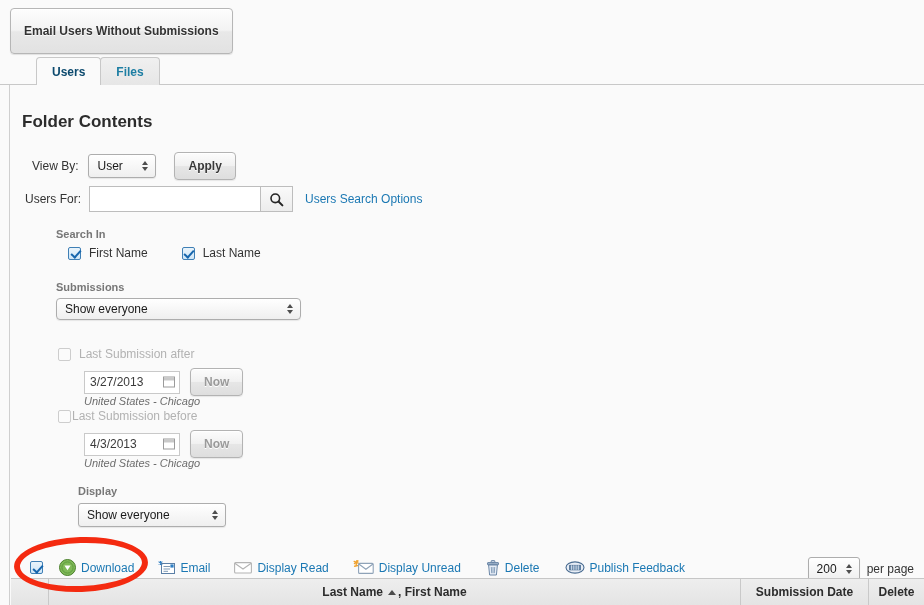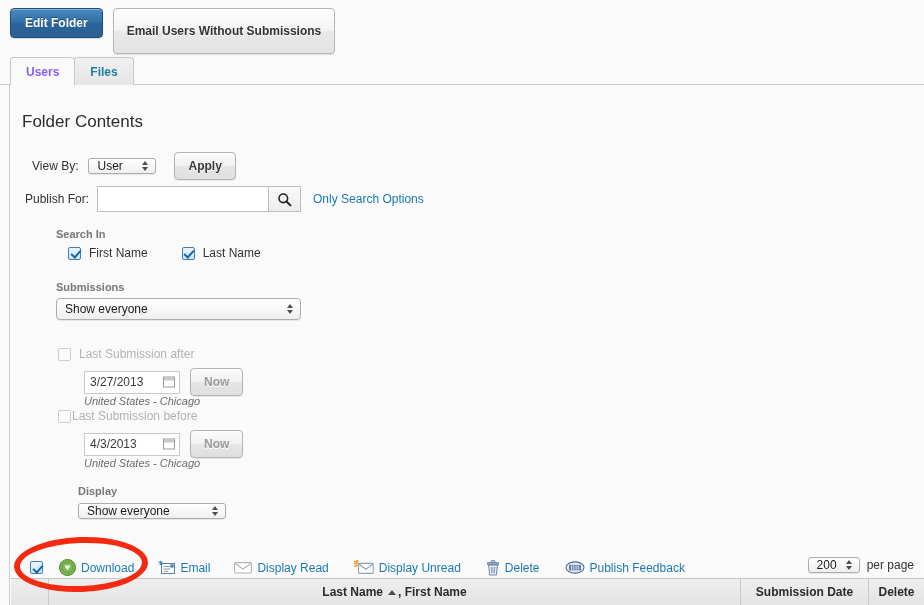--- a/index.html
+++ b/index.html
@@ -44,48 +44,48 @@
   .tab {
     height: 27px; padding: 0 15px;
     display: inline-flex; align-items: center;
     font-size: 12px; font-weight: bold;
     border: 1px solid #c8c8c8;
     border-bottom: none;
     border-radius: 4px 4px 0 0;
     cursor: pointer;
     position: relative;
   }
-  .tab.active { background: #fafafa; color: #8b5cf6; z-index: 2; }
+  .tab.active { background: #fafafa; color: #0c4a6e; z-index: 2; margin-left: 26px; }
   .tab.active::after {
     content: ""; position: absolute; left: 0; right: 0; bottom: -1px; height: 1px; background: #fafafa;
   }
   .tab.inactive {
     background: linear-gradient(to bottom, #f0f0f0, #e6e6e6);
     color: #1d7ea3; margin-left: -1px;
   }
   .tab-rule { position: absolute; left: 0; right: 0; top: 84px; height: 1px; background: #c8c8c8; }
 
   
   .panel { position: absolute; left: 9px; top: 85px; right: 0; bottom: 0; border-left: 1px solid #cfcfcf; }
 
   .page-title {
     position: absolute; left: 12px; top: 27px;
-    font-size: 17px; font-weight: normal; color: #2c2c2c;
+    font-size: 17px; font-weight: bold; color: #2c2c2c;
   }
 
   .row { position: absolute; display: flex; align-items: center; }
 
   .field-label { font-size: 12px; color: #333; }
   .section-label { font-size: 11px; font-weight: bold; color: #777; }
 
   
   .mac-select {
     position: relative;
     display: inline-flex; align-items: center;
-    height: 16px; padding: 0 22px 0 8px;
+    height: 24px; padding: 0 22px 0 8px;
     font-size: 12px; color: #1a1a1a;
     background: linear-gradient(to bottom, #ffffff, #efefef);
     border: 1px solid #adadad;
     border-radius: 3px;
     box-shadow: 0 1px 1px rgba(0,0,0,.08);
     cursor: pointer;
     white-space: nowrap;
     box-sizing: border-box;
   }
   .mac-select .steppers { position: absolute; right: 7px; top: 50%; transform: translateY(-50%); display: flex; flex-direction: column; gap: 2px; }
@@ -190,21 +190,20 @@
     border: 6px solid #f42a10; border-radius: 50%;
     box-sizing: border-box; pointer-events: none; z-index: 20;
     transform: rotate(-2deg);
   }
   svg { display: block; }
 </style>
 </head>
 <body>
 
 <div class="topbar">
-  <div class="btn-primary">Edit Folder</div>
   <div class="btn-secondary">Email Users Without Submissions</div>
 </div>
 
 <div class="tab-rule"></div>
 <div class="tabs">
   <div class="tab active">Users</div>
   <div class="tab inactive">Files</div>
 </div>
 
 <div class="panel">
@@ -217,29 +216,29 @@
       <span>User</span>
       <span class="steppers">
           <i class="up"></i>
           <i class="down"></i>
         </span>
     </span>
     <span class="btn-grey" style="margin-left:8px;">Apply</span>
   </div>
 
   <div class="row" style="left:15px; top:101px;">
-    <span class="field-label" style="margin-right:8px;">Publish For:</span>
+    <span class="field-label" style="margin-right:8px;">Users For:</span>
     <input class="text-input" style="width: 172px;" placeholder="">
     <span class="search-btn">
       <svg width="15" height="15" viewBox="0 0 15 15">
         <circle cx="6.3" cy="6.3" r="4.3" fill="none" stroke="#242424" stroke-width="1.6"></circle>
         <line x1="9.5" y1="9.5" x2="13.4" y2="13.4" stroke="#242424" stroke-width="2" stroke-linecap="round"></line>
       </svg>
     </span>
-    <span class="link" style="margin-left:12px;">Only Search Options</span>
+    <span class="link" style="margin-left:12px;">Users Search Options</span>
   </div>
 
   <div class="row" style="left:46px; top:143px;">
     <span class="section-label">Search In</span>
   </div>
   <div class="row" style="left:58px; top:161px; gap:8px;">
     <span class="cbox checked"></span>
     <span class="cb-label">First Name</span>
     <span class="cbox checked" style="margin-left:26px;"></span>
     <span class="cb-label">Last Name</span>

